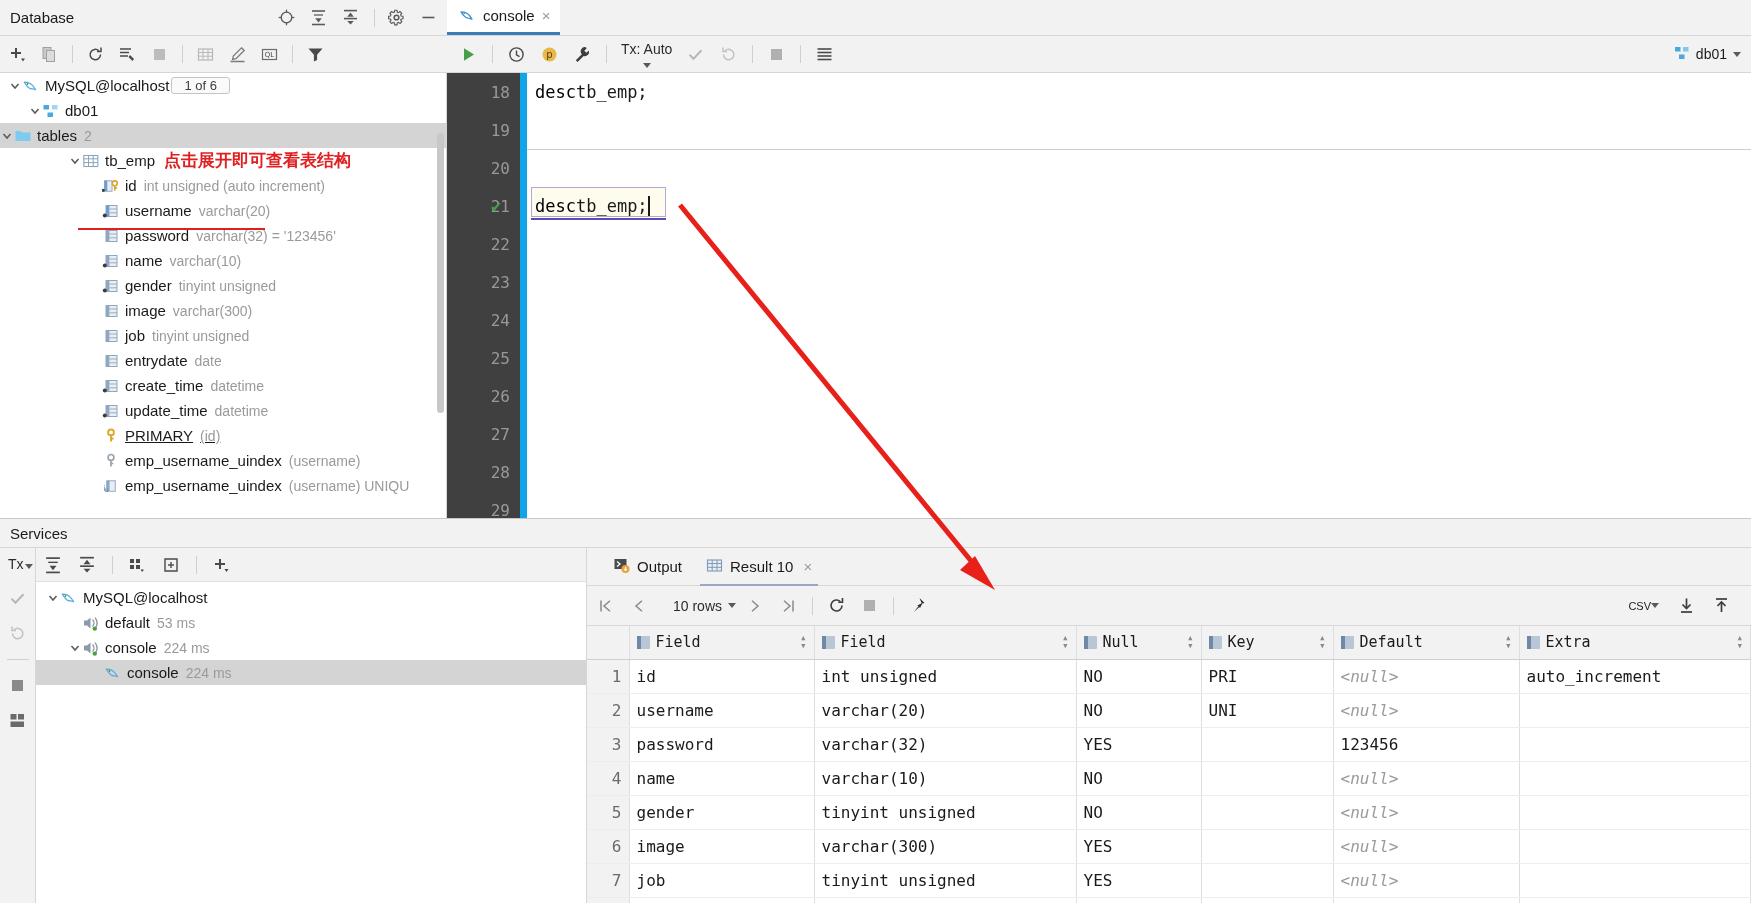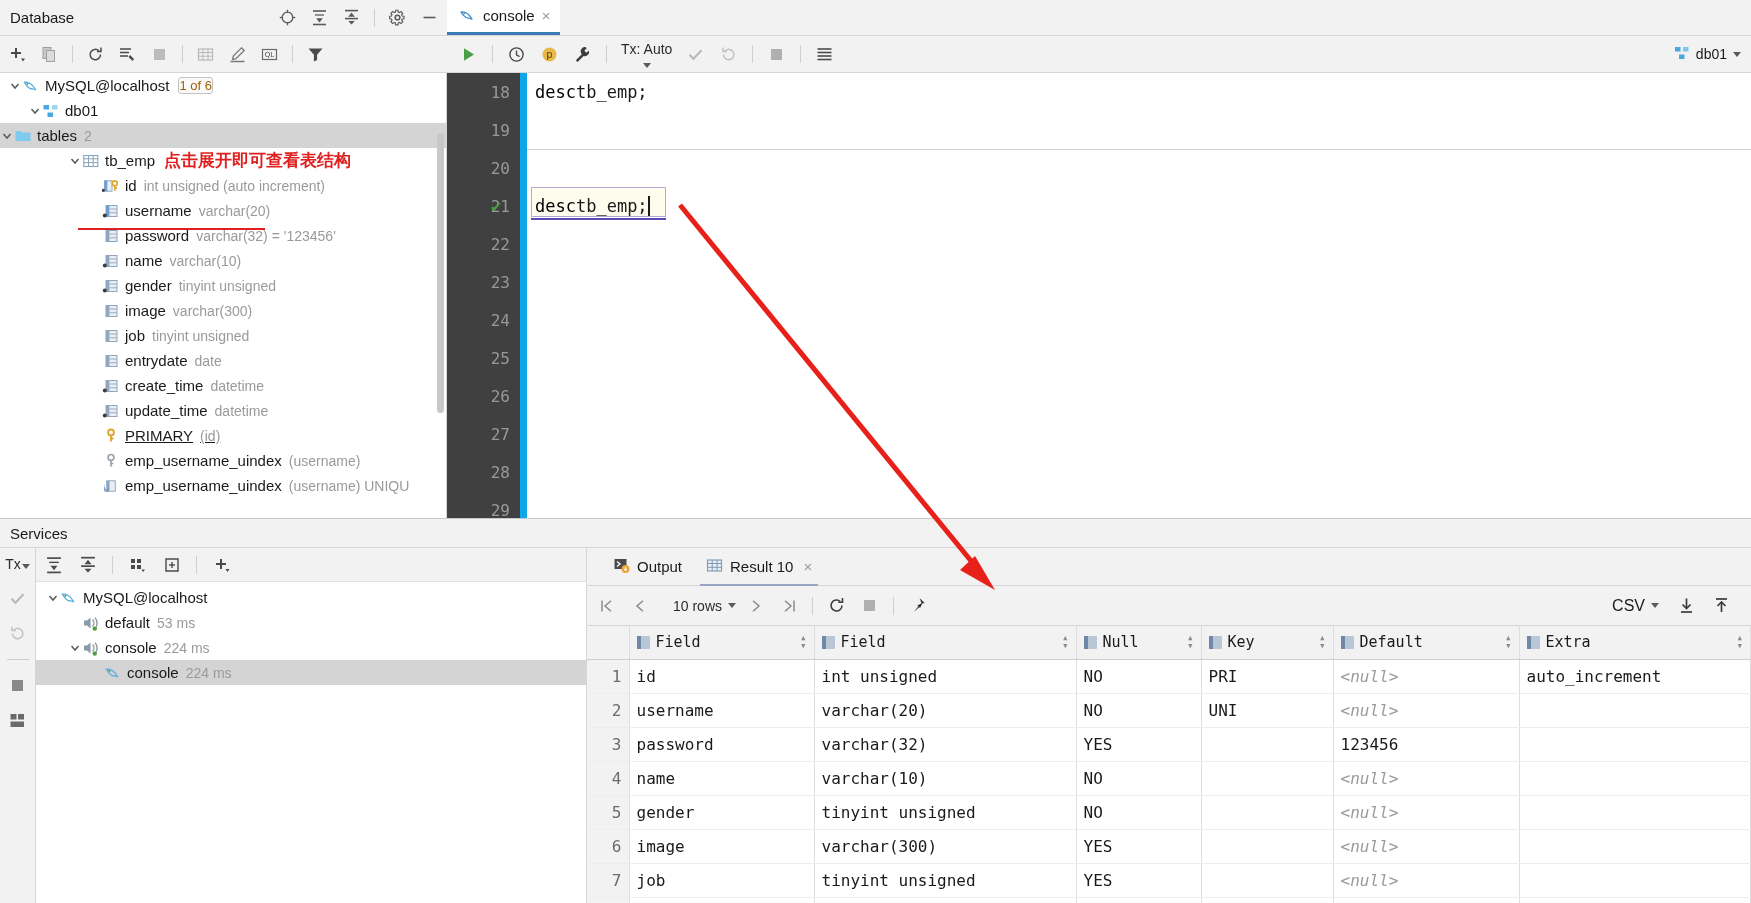--- a/index.html
+++ b/index.html
@@ -16,21 +16,21 @@
   
   .top-row { display: flex; height: 36px; background: #f2f2f2; flex: none; }
 
   .db-title-bar {
     width: 447px; display: flex; align-items: center;
     background: #f2f2f2; border-bottom: 1px solid #d6d6d6;
     padding-left: 10px; position: relative;
   }
   .db-title-bar .title { font-size: 15px; color: #1a1a1a; }
   .tb-icons { margin-left: auto; display: flex; align-items: center; gap: 13px; padding-right: 8px; }
-  .ic { width: 19px; height: 19px; display: inline-flex; align-items: center; justify-content: center; color: #5a5a5a; }
+  .ic { width: 19px; height: 19px; display: inline-flex; align-items: center; justify-content: flex-start; color: #5a5a5a; }
   .ic svg { display: block; }
   .vsep { width: 1px; height: 18px; background: #cfcfcf; }
 
   .tabstrip {
     flex: 1; display: flex; align-items: flex-end;
     background: #f2f2f2; border-bottom: 1px solid #d6d6d6;
   }
   .etab {
     height: 36px; display: flex; align-items: center; gap: 7px;
     padding: 0 10px 0 12px; background: #ffffff;
@@ -70,22 +70,22 @@
     display: flex; align-items: center; height: 25px;
     padding-right: 6px; white-space: nowrap; font-size: 15px;
   }
   .trow.sel { background: #d4d4d4; }
   .chev { width: 14px; height: 14px; flex: none; display: inline-flex; align-items: center; justify-content: center; color: #5a5a5a; }
   .chev.empty { visibility: hidden; }
   .ticon { width: 18px; height: 18px; flex: none; margin-right: 5px; display: inline-flex; align-items: center; justify-content: center; }
   .tlabel { color: #1a1a1a; }
   .tmeta { color: #9a9a9a; margin-left: 7px; font-size: 14px; }
   .badge {
-    margin-left: 9px; font-size: 13px; color: #a16207;
-    border: 1px solid #c4c4c4; border-radius: 3px; padding: 0px 0; background: #fafafa;
+    margin-left: 2px; font-size: 13px; color: #404040;
+    border: 1px solid #c4c4c4; border-radius: 3px; padding: 0px 12px; background: #fafafa;
   }
   .annot {
     color: #e02020; font-weight: bold; font-size: 17px; margin-left: 9px;
     font-family: "DejaVu Sans", sans-serif;
   }
   .underline-red {
     position: absolute; height: 2px; background: #e02020;
   }
   .tree-scroll {
     position: absolute; right: 2px; top: 2px; width: 7px; height: 300px;
@@ -148,21 +148,21 @@
   .rtabs { height: 38px; display: flex; align-items: center; background: #f2f2f2; border-bottom: 1px solid #d6d6d6; padding-left: 14px; gap: 0; flex: none; }
   .rtab { display: flex; align-items: center; gap: 7px; height: 38px; padding: 0 12px; font-size: 15px; position: relative; }
   .rtab.active::after { content: ""; position: absolute; left: 6px; right: 6px; bottom: 0; height: 2px; background: #9aa7c4; }
   .rtab .x { color: #9a9a9a; margin-left: 3px; }
 
   .rtoolbar { height: 40px; display: flex; align-items: center; background: #f2f2f2; border-bottom: 1px solid #d6d6d6; padding-left: 10px; flex: none; }
   .rtoolbar .ic { margin-right: 14px; color: #7a7a7a; }
   .rtoolbar .vsep { margin-right: 14px; }
   .rows-sel { display: flex; align-items: center; gap: 6px; font-size: 14px; margin: 0 10px; color: #2b2b2b; }
   .rt-right { margin-left: auto; display: flex; align-items: center; padding-right: 6px; }
-  .csv-sel { display: flex; align-items: center; gap: 6px; font-size: 16px; margin-right: 18px; }
+  .csv-sel { display: flex; align-items: center; font-size: 11px; margin-right: 18px; }
 
   .grid { flex: 1; overflow: hidden; }
   .gtable { border-collapse: collapse; width: 100%; table-layout: fixed; }
   .gtable th, .gtable td {
     border-right: 1px solid #dedede; border-bottom: 1px solid #ededed;
     text-align: left; height: 34px; font-size: 16px;
     font-family: "DejaVu Sans Mono", monospace; padding: 0 7px;
     overflow: hidden; white-space: nowrap;
   }
   .gtable th {

